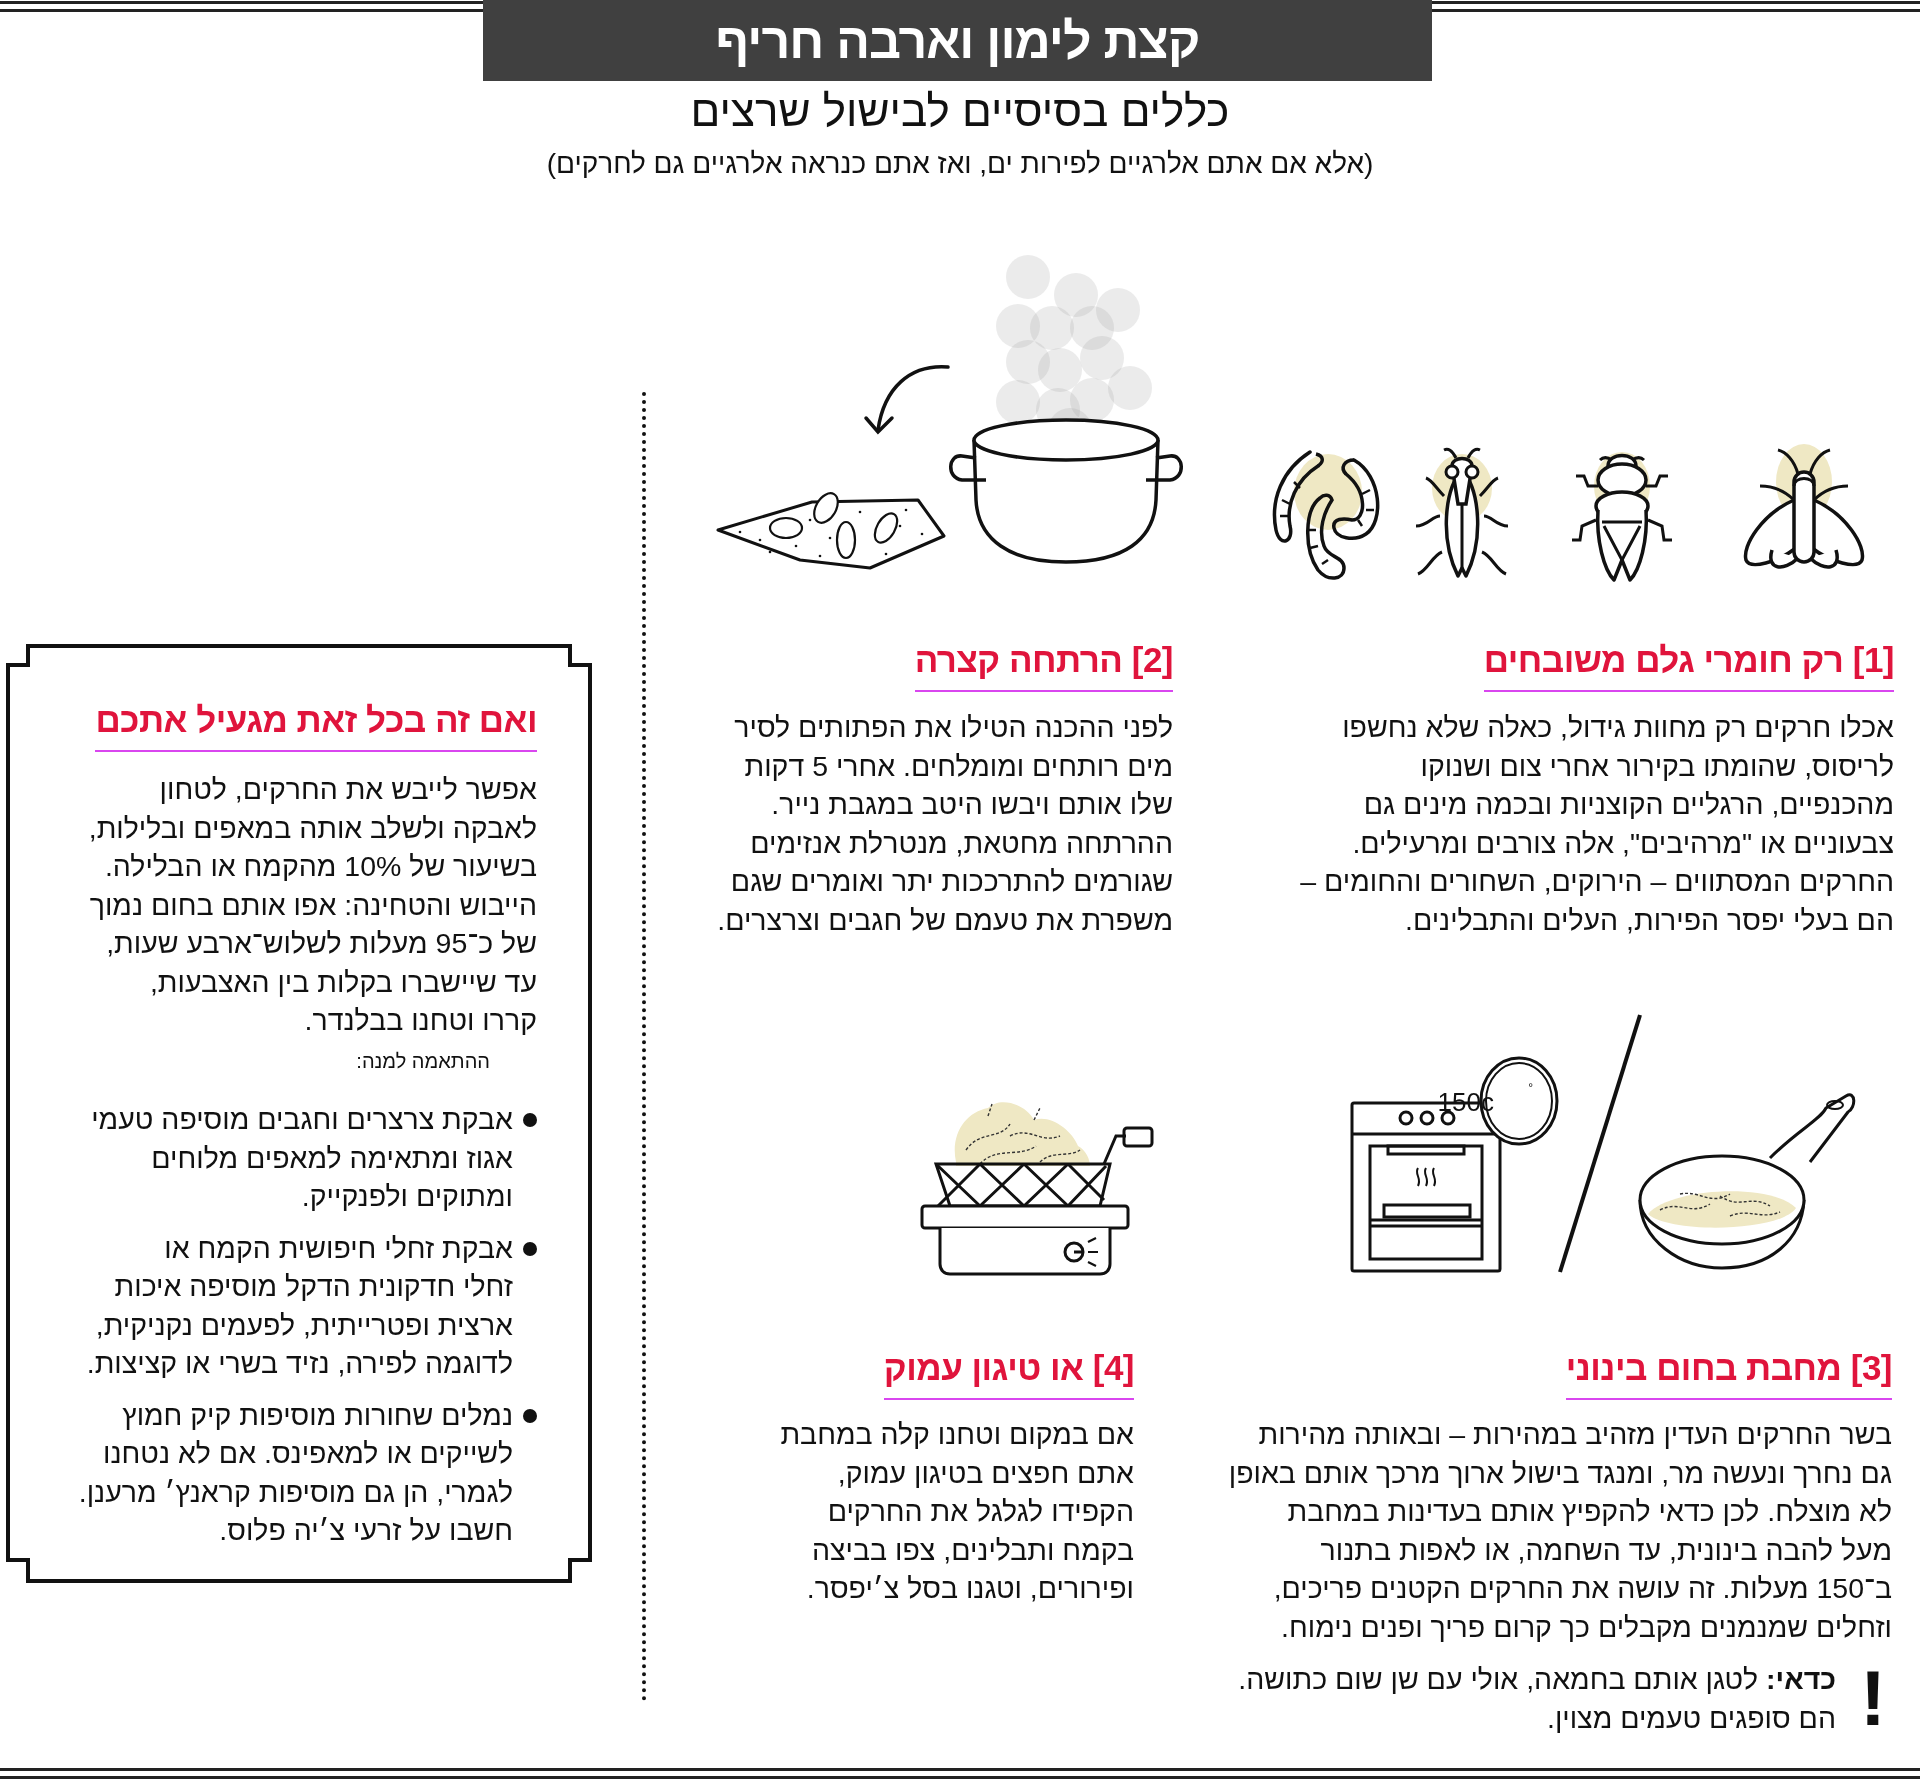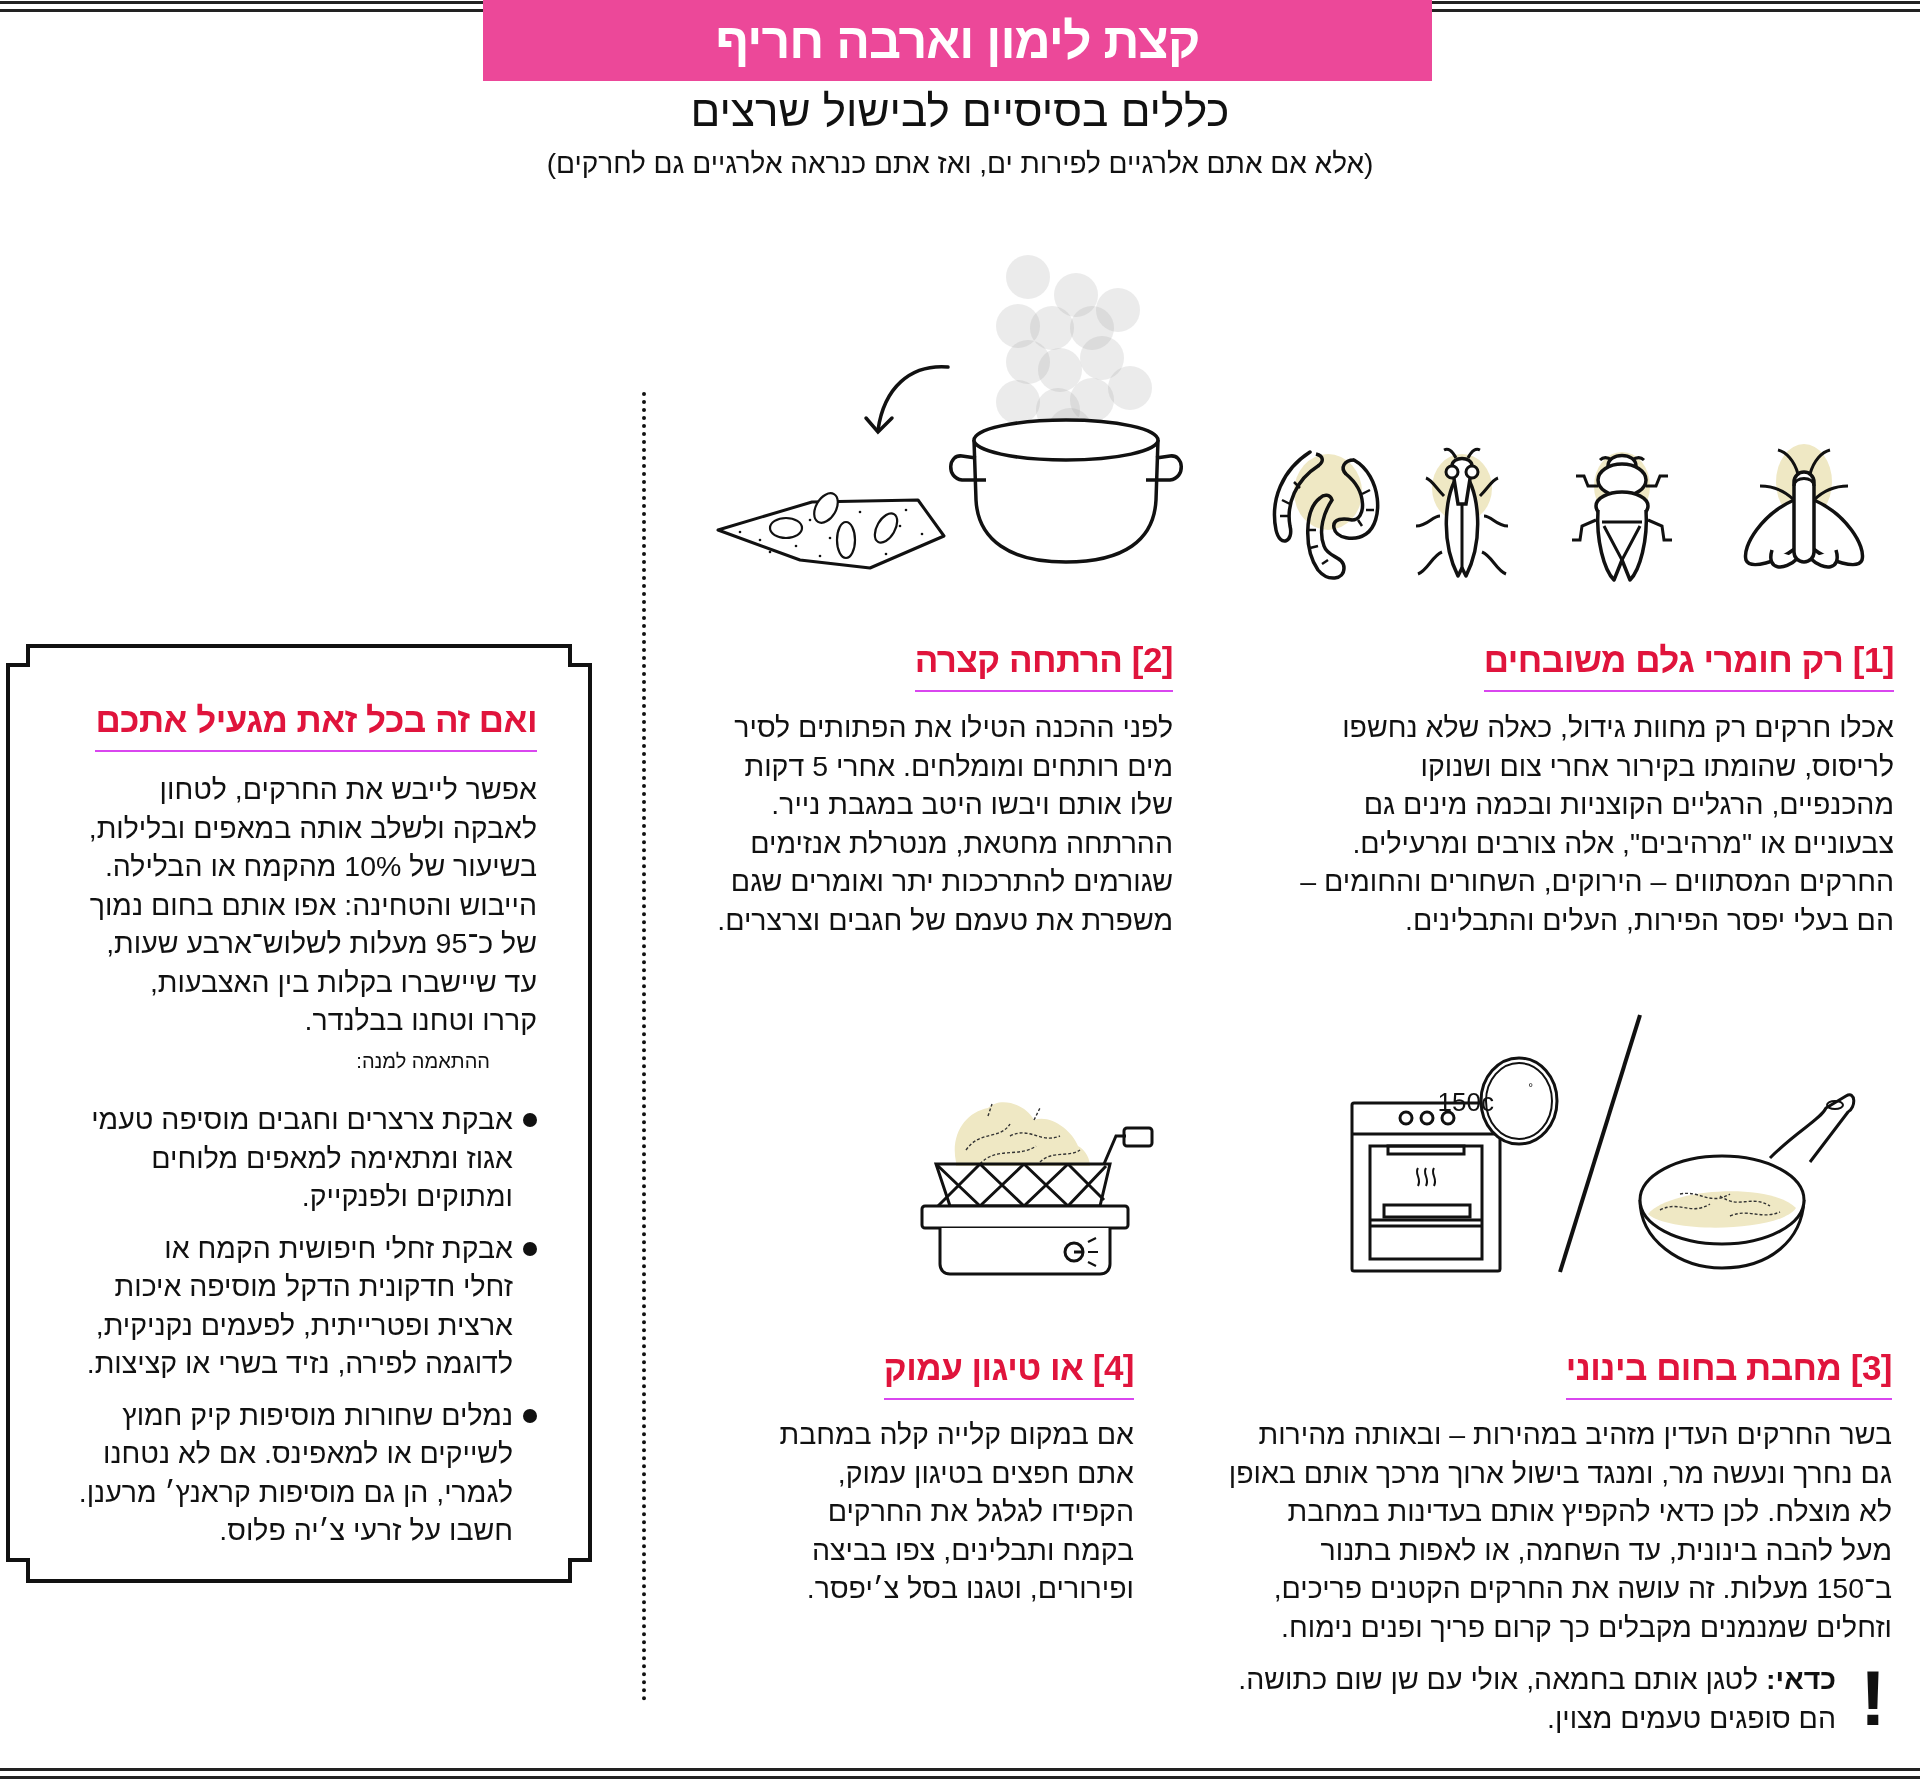--- a/index.html
+++ b/index.html
@@ -1,20 +1,20 @@
 <!DOCTYPE html>
 <html><head>
   <meta charset="utf-8">
   <style>
     * { box-sizing: border-box; margin: 0; padding: 0; }
     html, body { width: 1920px; height: 1780px; background: #ffffff; overflow: hidden; }
     body { position: relative; font-family: "Liberation Sans", "DejaVu Sans", sans-serif; color: #111; direction: rtl; }
 
     .rule-top { position: absolute; left: 0; width: 1920px; height: 3px; background: #222; }
-    .title-bar { position: absolute; left: 483px; top: 0; width: 949px; height: 81px; background: #ec4899; display: flex; align-items: center; justify-content: center; }
+    .title-bar { position: absolute; left: 483px; top: 0; width: 949px; height: 81px; background: #404040; display: flex; align-items: center; justify-content: center; }
     .title-bar span { color: #fff; font-weight: bold; font-size: 50px; letter-spacing: -1px; }
 
     .subtitle { position: absolute; left: 0; width: 1920px; top: 86px; text-align: center; font-size: 44px; color: #111; }
     .subsub { position: absolute; left: 0; width: 1920px; top: 148px; text-align: center; font-size: 28px; color: #111; }
 
     .divider-dotted { position: absolute; left: 642px; top: 392px; height: 1310px; width: 0; border-left: 4px dotted #111; }
 
     .section-head { position: absolute; color: #e0143c; font-weight: bold; font-size: 35px; text-align: right; padding-bottom: 10px; border-bottom: 2px solid #d946ef; white-space: nowrap; letter-spacing: -0.5px; }
     .body-text { position: absolute; font-size: 28.5px; line-height: 38.5px; text-align: right; color: #111; }
     .body-text p { margin: 0; }
@@ -242,21 +242,21 @@
 <div class="tip">
   <span class="excl">!</span>
   <div class="tip-text">
     <div><b>כדאי:</b><span> לטגן אותם בחמאה, אולי עם שן שום כתושה.</span></div>
     <div>הם סופגים טעמים מצוין.</div>
   </div>
 </div>
 
 <div class="section-head" style="right:786px; top:1348px; min-width:232px;">[4] או טיגון עמוק</div>
 <div class="body-text" style="right:786px; top:1415px; width:420px;">
-  <p>אם במקום קלייה קלה במחבת</p>
+  <p>אם במקום וטחנו קלה במחבת</p>
   <p>אתם חפצים בטיגון עמוק,</p>
   <p>הקפידו לגלגל את החרקים</p>
   <p>בקמח ותבלינים, צפו בביצה</p>
   <p>ופירורים, וטגנו בסל צ׳יפסר.</p>
 </div>
 
 <div class="sidebar">
   <svg class="frame" width="600" height="950" viewBox="0 0 600 950">
     <path d="M28 6 L570 6 L570 25 L590 25 L590 920 L570 920 L570 941 L28 941 L28 920 L8 920 L8 25 L28 25 Z" fill="none" stroke="#111" stroke-width="4"></path>
   </svg>

